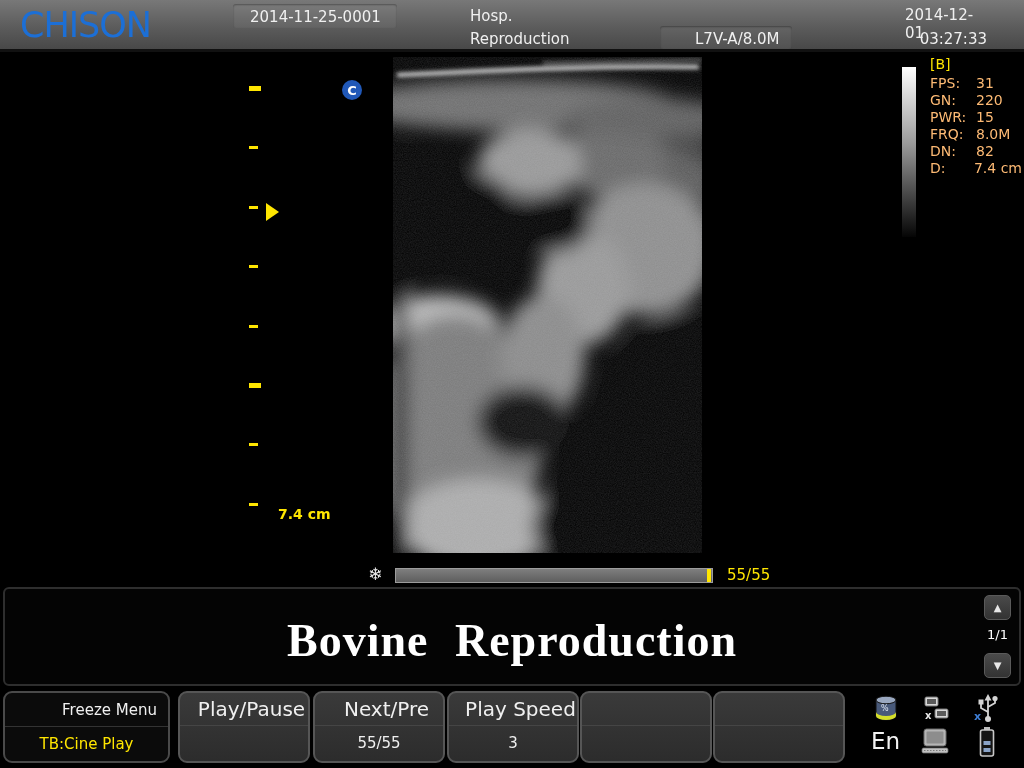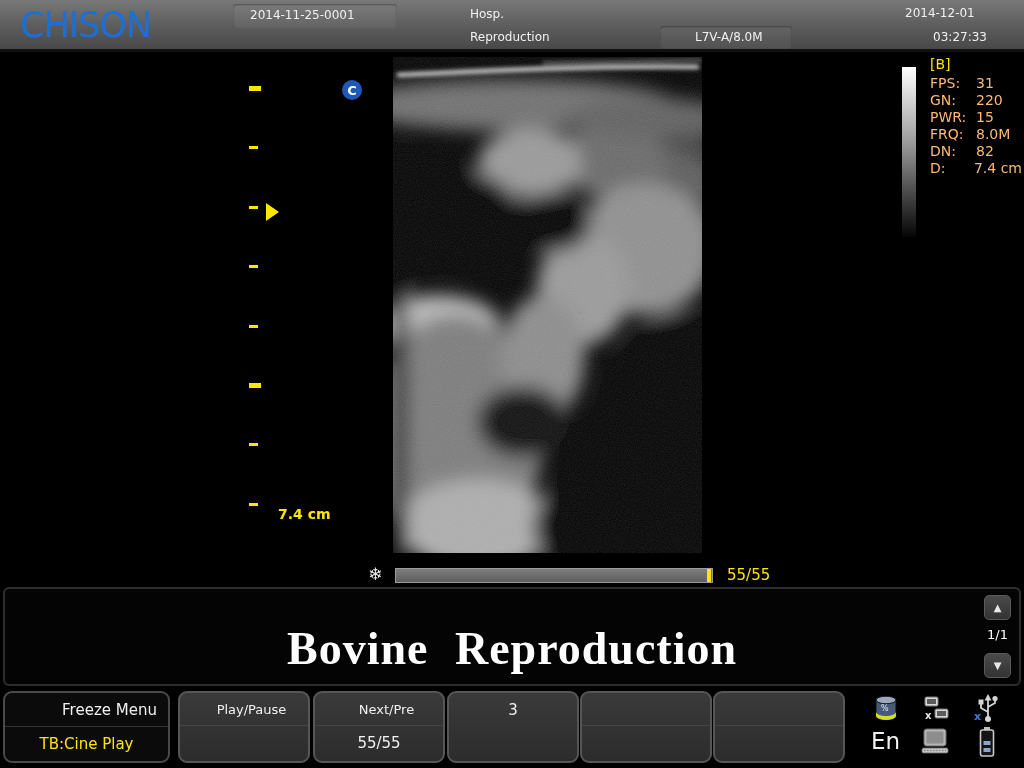--- a/index.html
+++ b/index.html
@@ -10,21 +10,21 @@
   
   .topbar { position:absolute; left:0; top:0; width:1024px; height:52px;
     background:linear-gradient(#787878,#5c5c5c 55%,#484848);
     border-bottom:3px solid #111; }
   .logo { position:absolute; left:20px; top:5px; font-size:35px; font-weight:normal;
     letter-spacing:-1px; color:#1c6fd6; }
   .inset-box { position:absolute; background:rgba(255,255,255,0.05);
     box-shadow:inset 0 1px 2px rgba(0,0,0,0.35); border-radius:3px; }
   .id-box { left:233px; top:4px; width:164px; height:24px; }
   .probe-box { left:660px; top:26px; width:132px; height:23px; }
-  .tb-text { position:absolute; color:#f0f0f0; font-size:12px; }
+  .tb-text { position:absolute; color:#f0f0f0; font-size:15px; }
 
   
   .us-image { position:absolute; left:393px; top:57px; width:309px; height:496px; }
 
   .graybar { position:absolute; left:902px; top:67px; width:14px; height:170px;
     background:linear-gradient(#ffffff,#9a9a9a 45%,#3a3a3a 80%,#050505); }
 
   .params { position:absolute; left:930px; top:56px; width:92px; }
   .mode-badge { color:#ffe600; font-size:14px; margin-bottom:3px; }
   .param-row { display:flex; color:#fdba74; font-size:14px; line-height:17px; }
@@ -46,21 +46,21 @@
 
   .freeze-icon { position:absolute; left:368px; top:564px; color:#e8e8e8; font-size:17px; }
   .cine-bar { position:absolute; left:395px; top:568px; width:318px; height:15px;
     border:1px solid #9c9c9c; background:linear-gradient(#7e7e7e,#5e5e5e); }
   .cine-cursor { position:absolute; right:1px; top:0; width:4px; height:100%; background:#ffe600; }
   .cine-counter { position:absolute; left:727px; top:566px; color:#ffe600; font-size:15px; }
 
   
   .banner { position:absolute; left:3px; top:587px; width:1018px; height:99px;
     background:#040404; border:2px solid #2e2e2e; border-radius:6px; }
-  .banner-title { position:absolute; left:0; top:12px; width:100%; height:100%;
+  .banner-title { position:absolute; left:0; top:4px; width:100%; height:100%;
     display:flex; align-items:center; justify-content:center;
     font-family:"Liberation Serif","DejaVu Serif",serif; font-weight:bold;
     font-size:46px; color:#fff; word-spacing:14px; letter-spacing:1px; }
   .pager-btn { position:absolute; right:8px; width:27px; height:25px;
     background:linear-gradient(#4a4a4a,#333); border:1px solid #5a5a5a; border-radius:5px;
     color:#e8e8e8; font-size:10px; display:flex; align-items:center; justify-content:center; }
   .pager-up { top:6px; } .pager-down { bottom:6px; }
   .page-indicator { position:absolute; right:8px; top:38px; width:27px; text-align:center;
     color:#fff; font-size:13px; }
 
@@ -68,21 +68,21 @@
   .toolbar { position:absolute; left:0; top:690px; width:1024px; height:78px; }
   .freeze-btn { position:absolute; left:3px; top:1px; width:167px; height:72px;
     background:#0b0b0b; border:2px solid #4a4a4a; border-radius:9px; }
   .freeze-top { height:34px; display:flex; align-items:center; justify-content:center;
     color:#f0f0f0; font-size:15px; border-bottom:1px solid #333;padding-left:46px; }
   .freeze-bottom { height:33px; display:flex; align-items:center; justify-content:center;
     color:#ffe600; font-size:15px; }
   .soft-btn { position:absolute; top:1px; width:132px; height:72px;
     background:linear-gradient(#3a3a3a,#2c2c2c); border:2px solid #565656; border-radius:9px; }
   .soft-label { height:33px; display:flex; align-items:center; justify-content:center;
-    color:#f0f0f0; font-size:13px; border-bottom:1px solid #454545;padding-left:15px; }
+    color:#f0f0f0; font-size:20px; border-bottom:1px solid #454545;padding-left:15px; }
   .soft-value { height:33px; display:flex; align-items:center; justify-content:center;
     color:#f0f0f0; font-size:15px; }
   .status-icons { position:absolute; left:860px; top:0; width:164px; height:78px; }
   .sicon { position:absolute; }
   .lang { position:absolute; left:11px; top:38px; color:#f2f2f2; font-size:23px; }
 </style>
 </head>
 <body>
 
 <div class="screen">
@@ -205,20 +205,21 @@
 
     <div class="soft-btn" style="left:178px;">
       <div class="soft-label">Play/Pause</div>
       <div class="soft-value"></div>
     </div>
     <div class="soft-btn" style="left:313px;">
       <div class="soft-label">Next/Pre</div>
       <div class="soft-value">55/55</div>
     </div>
     <div class="soft-btn" style="left:447px;">
+      <div class="soft-label">Play Speed</div>
       <div class="soft-value">3</div>
     </div>
     <div class="soft-btn" style="left:580px;">
       <div class="soft-label"></div>
       <div class="soft-value"></div>
     </div>
     <div class="soft-btn" style="left:713px;">
       <div class="soft-label"></div>
       <div class="soft-value"></div>
     </div>

